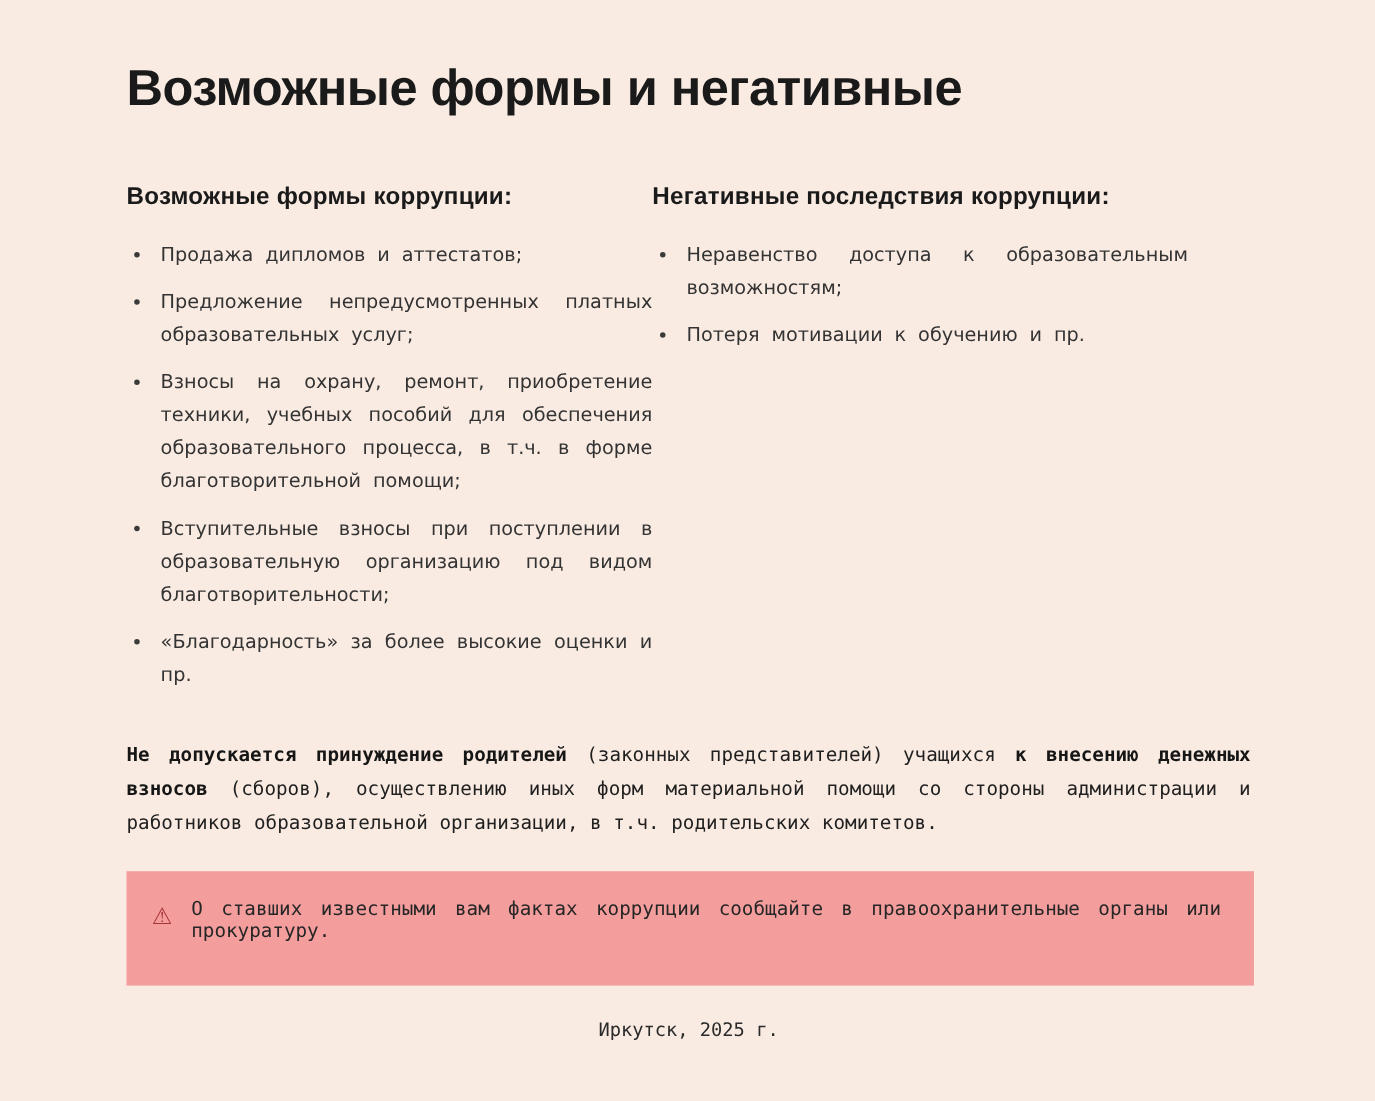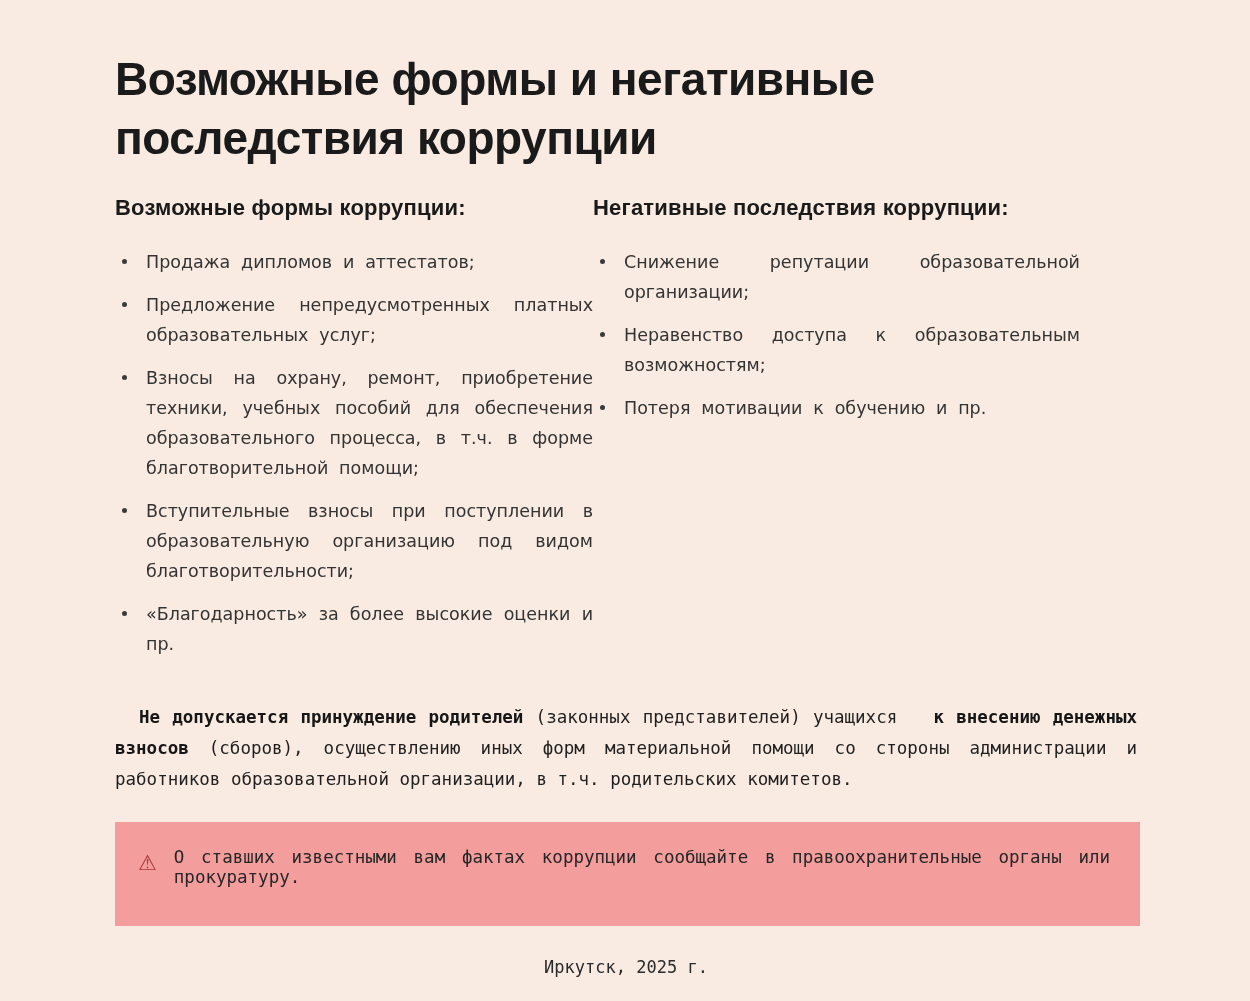--- a/index.html
+++ b/index.html
@@ -24,21 +24,21 @@
   .page-title{
     font-family:"Liberation Sans",sans-serif;
     font-weight:900;
     font-size:46px;
     line-height:1.28;
     letter-spacing:-0.5px;
     color:var(--heading);
   }
   .columns{
     display:flex;
-    margin-top:27px;
+    margin-top:56px;
   }
   .col{width:478px;}
   .col.right{width:487px;}
   .col h2{
     font-family:"Liberation Sans",sans-serif;
     font-weight:bold;
     font-size:22px;
     letter-spacing:0.2px;
     color:var(--heading);
     margin-bottom:26px;
@@ -64,21 +64,21 @@
   }
   .note{
     margin-top:30px;
     font-family:"DejaVu Sans Mono","Liberation Mono",monospace;
     font-size:17.5px;
     line-height:31px;
     text-align:justify;
     color:#1f1f1f;
     width:1022px;
   }
-  .note strong{font-weight:bold;color:#161616;margin-left:24px;}
+  .note strong{font-weight:bold;color:#161616;}
   .warning{
     margin-top:27px;
     width:1025px;
     min-height:104px;
     background:var(--warning-bg);
     display:flex;
     align-items:flex-start;
     gap:17px;
     padding:25px 30px 25px 23px;
   }
@@ -102,39 +102,38 @@
     font-family:"DejaVu Sans Mono","Liberation Mono",monospace;
     font-size:17px;
     color:#2a2a2a;
   }
 </style>
 </head>
 <body>
 
 <div class="page">
 
-  <h1 class="page-title"><span>Возможные формы и негативные</span><br><span>последствия коррупции</span></h1>
+  <h1 class="page-title"><span>Возможные формы и негативные</span><br></h1>
 
   <div class="columns">
 
     <section class="col left">
       <h2>Возможные формы коррупции:</h2>
       <ul class="bullets">
         <li>Продажа дипломов и аттестатов;</li>
         <li>Предложение непредусмотренных платных образовательных услуг;</li>
         <li>Взносы на охрану, ремонт, приобретение техники, учебных пособий для обеспечения образовательного процесса, в т.ч. в форме благотворительной помощи;</li>
         <li>Вступительные взносы при поступлении в образовательную организацию под видом благотворительности;</li>
         <li>«Благодарность» за более высокие оценки и пр.</li>
       </ul>
     </section>
 
     <section class="col right">
       <h2>Негативные последствия коррупции:</h2>
       <ul class="bullets">
-        <li>Снижение репутации образовательной организации;</li>
         <li>Неравенство доступа к образовательным возможностям;</li>
         <li>Потеря мотивации к обучению и пр.</li>
       </ul>
     </section>
 
   </div>
 
   <p class="note"><strong>Не допускается принуждение родителей</strong><span> (законных представителей) учащихся </span><strong>к внесению денежных взносов</strong><span> (сборов), осуществлению иных форм материальной помощи со стороны администрации и работников образовательной организации, в т.ч. родительских комитетов.</span></p>
 
   <div class="warning">

